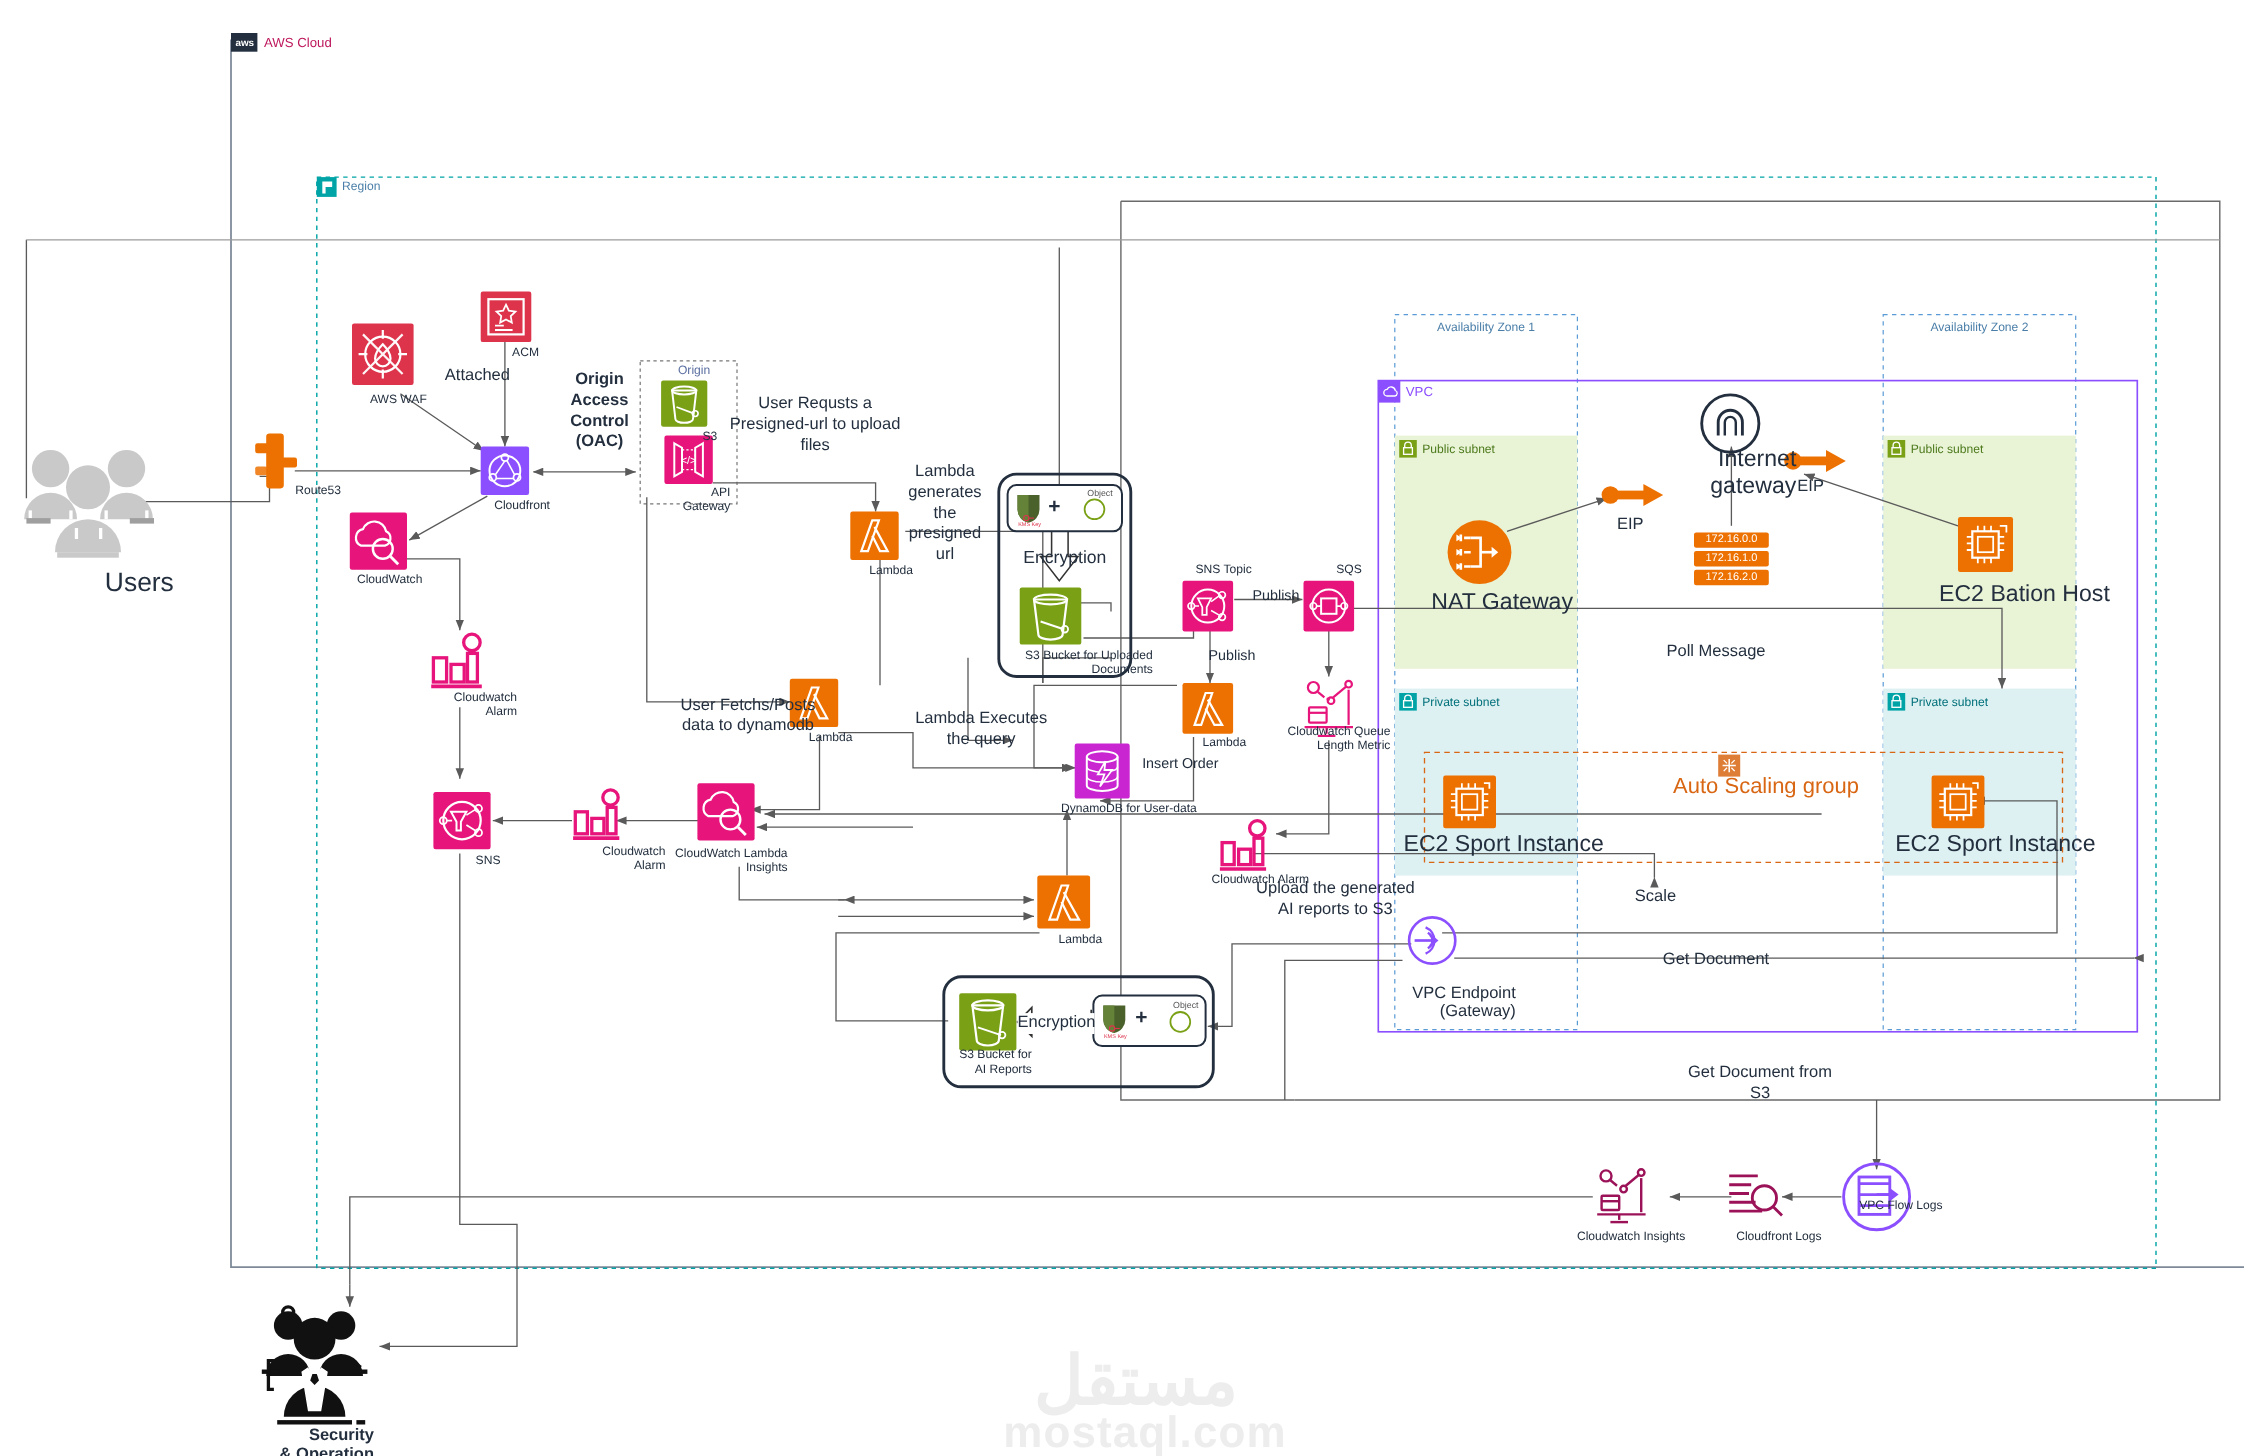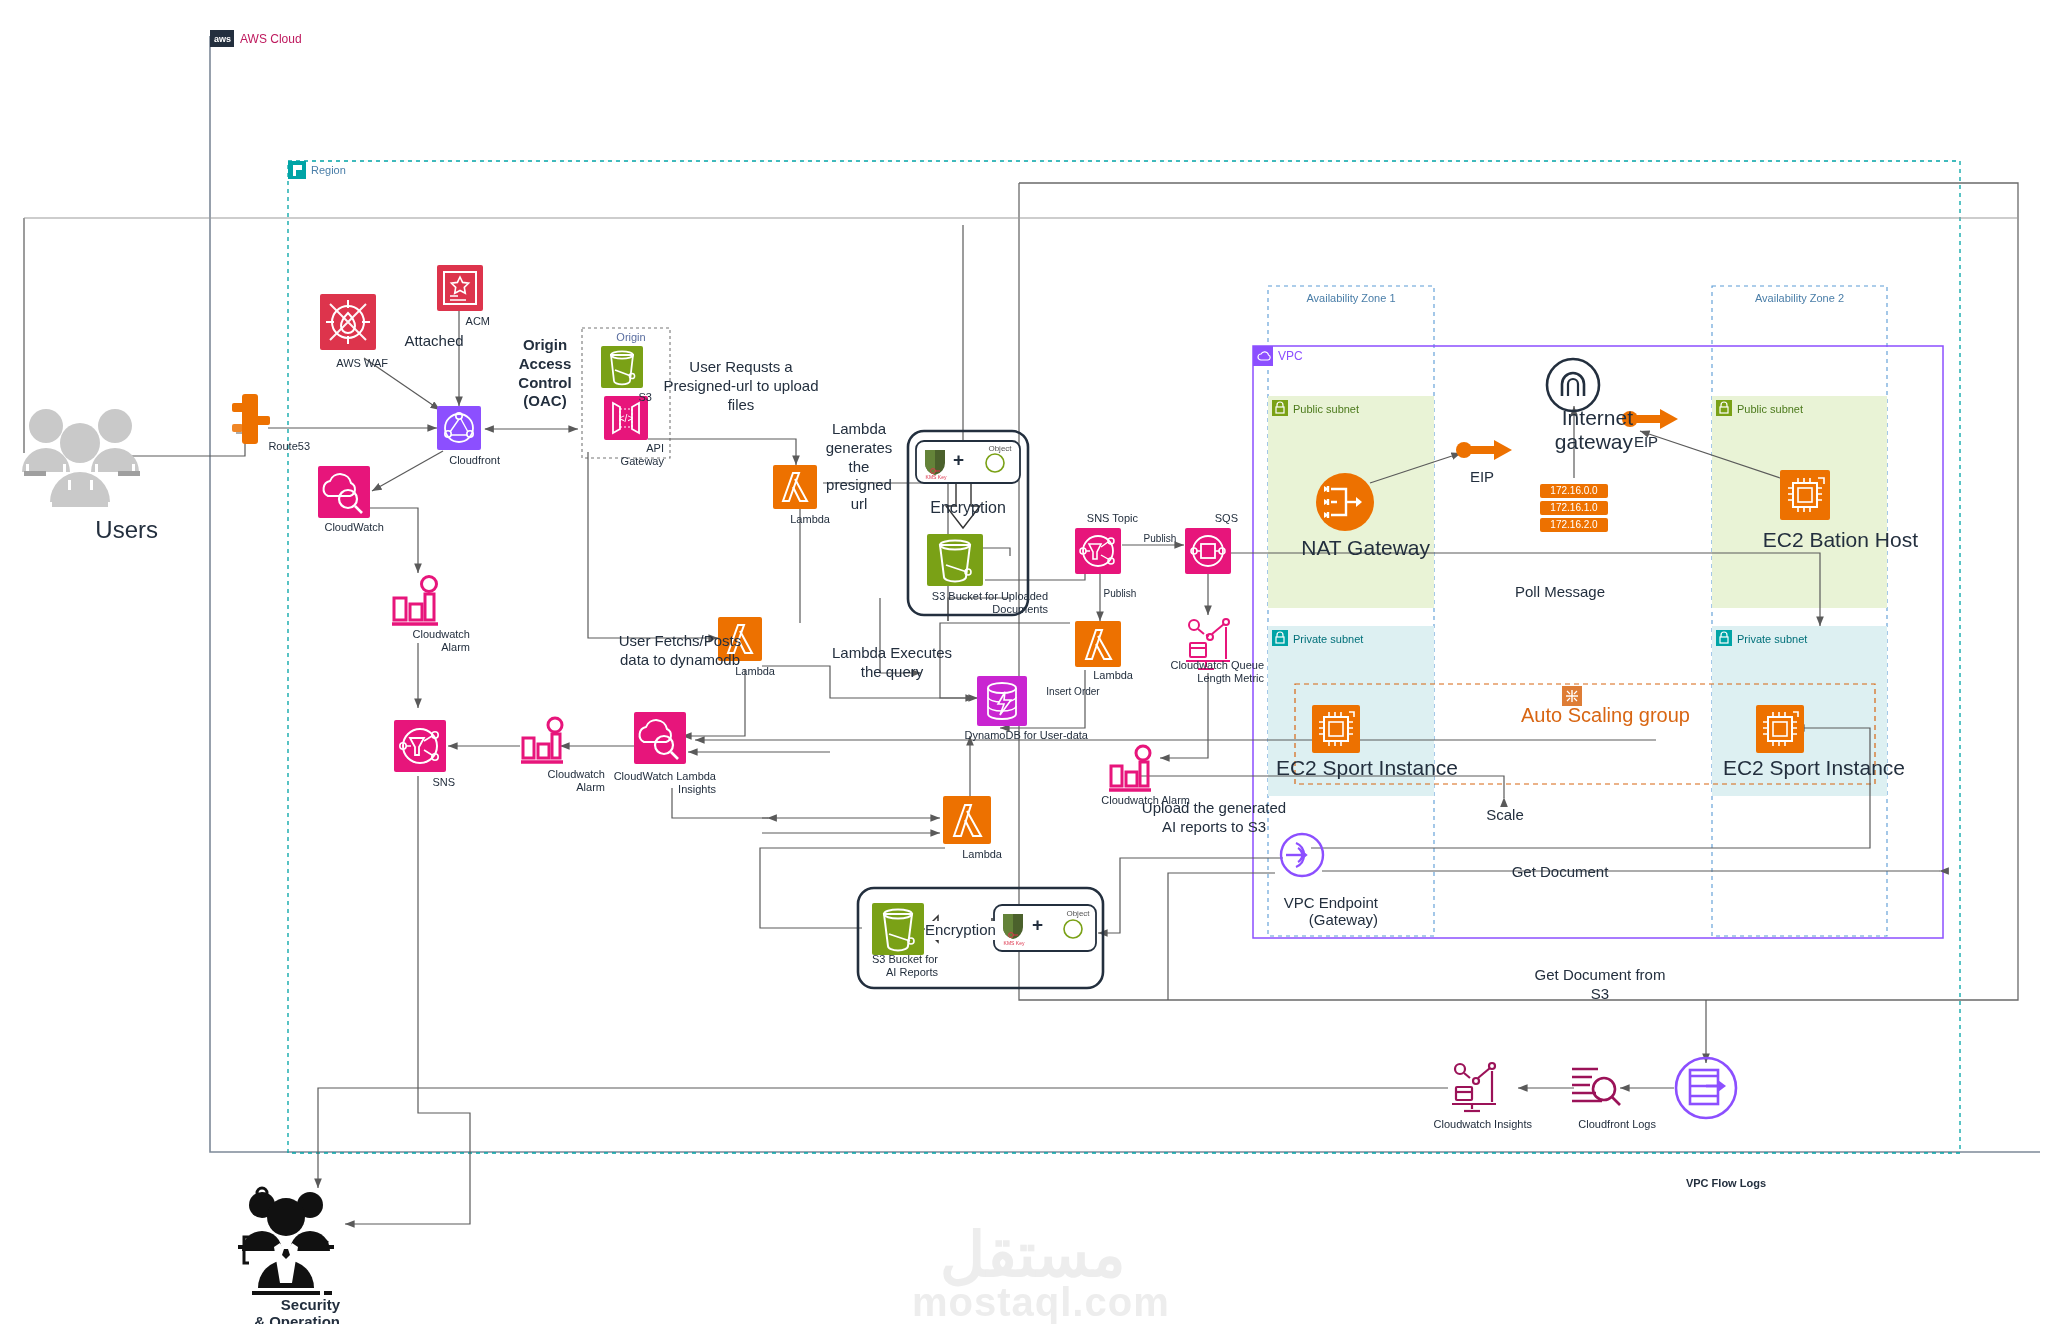--- a/index.html
+++ b/index.html
@@ -7,21 +7,21 @@
   body{font-family:"Liberation Sans", sans-serif;color:#232f3e;}
   #stage{position:relative;width:2048px;height:1324px;overflow:hidden;background:#fff;margin-top:28px;}
   #svgroot{position:absolute;left:0;top:0;width:2048px;height:1324px;}
   .lbl{position:absolute;text-align:right;line-height:1.15;color:#232f3e;}
   .lbl-sm{font-size:11px;}
   .lbl-md{font-size:15px;}
   .lbl-lg{font-size:21px;}
   .lbl-xl{font-size:24px;}
   .lbl-bold{font-weight:bold;}
   .edge-label{position:absolute;text-align:center;font-size:15px;color:#232f3e;line-height:1.25;}
-  .edge-label.small{font-size:10px;}
+  .edge-label.small{font-size:13px;}
   .grp-label{position:absolute;font-size:11px;}
   .watermark{position:absolute;user-select:none;}
   .cidr{position:absolute;background:#ED7100;color:#fff;font-size:10px;text-align:center;border-radius:2px;line-height:14px;height:14px;width:68px;}
 </style>
 </head>
 <body>
 
 <div id="stage">
 
   <svg id="svgroot" viewBox="0 0 2048 1324">
@@ -566,21 +566,21 @@
   <div class="lbl lbl-md" style="left:1228px;top:866px;width:150px;white-space:pre-line;">VPC Endpoint
 (Gateway)</div>
   <div class="lbl lbl-lg" style="left:1270px;top:508px;width:160px;">NAT Gateway</div>
   <div class="lbl lbl-lg" style="left:1513px;top:378px;width:120px;white-space:pre-line;">Internet
 gateway</div>
   <div class="lbl lbl-lg" style="left:1718px;top:500px;width:200px;">EC2 Bation Host</div>
   <div class="lbl lbl-lg" style="left:1258px;top:728px;width:200px;">EC2 Sport Instance</div>
   <div class="lbl lbl-lg" style="left:1705px;top:728px;width:200px;">EC2 Sport Instance</div>
   <div class="lbl lbl-sm" style="left:1416px;top:1090px;width:116px;">Cloudwatch Insights</div>
   <div class="lbl lbl-sm" style="left:1546px;top:1090px;width:110px;">Cloudfront Logs</div>
-  <div class="lbl lbl-sm" style="left:1656px;top:1149px;width:110px;font-weight:bold;">VPC Flow Logs</div>
+  <div class="lbl lbl-sm" style="left:1656px;top:1062px;width:110px;">VPC Flow Logs</div>
   <div class="lbl lbl-md lbl-bold" style="left:220px;top:1268px;width:120px;white-space:pre-line;">Security
 &amp; Operation
 Team</div>
 
   <div class="edge-label" style="left:384px;top:304px;width:100px;">Attached</div>
   <div class="edge-label lbl-bold" style="left:500px;top:308px;width:90px;white-space:pre-line;font-size:15px;">Origin
 Access
 Control
 (OAC)</div>
   <div class="edge-label" style="left:648px;top:330px;width:186px;white-space:pre-line;">User Requsts a

